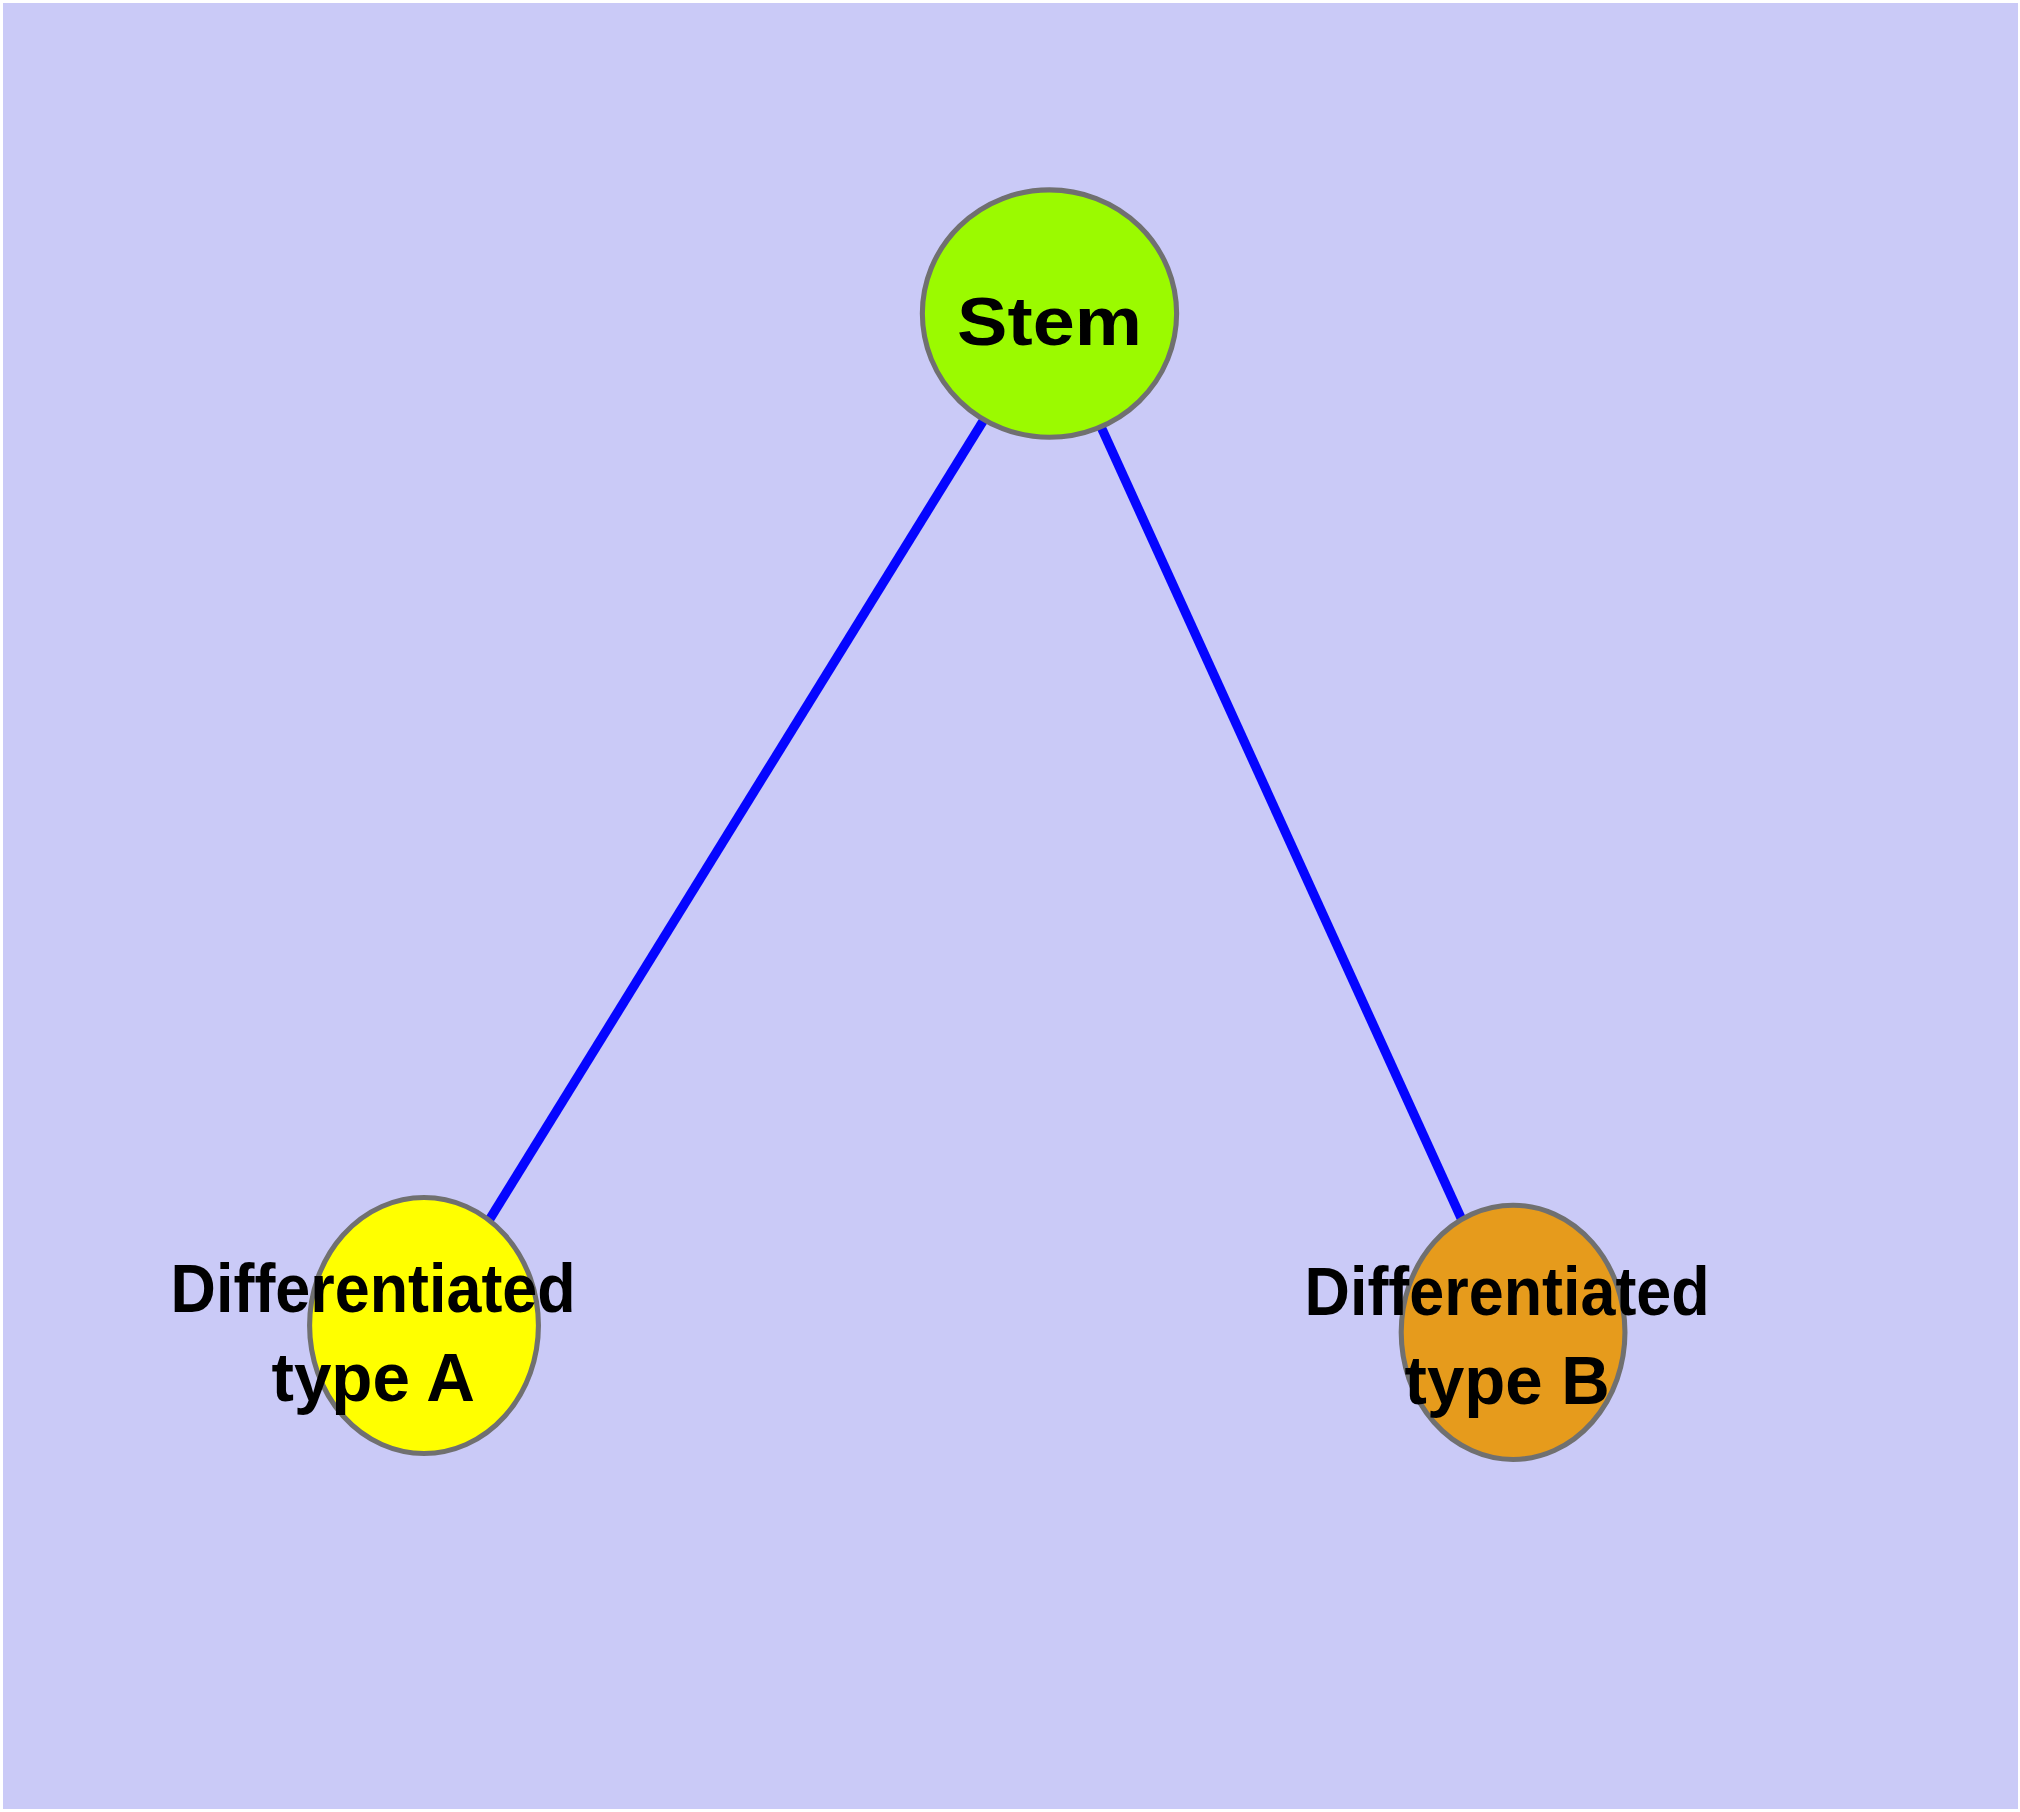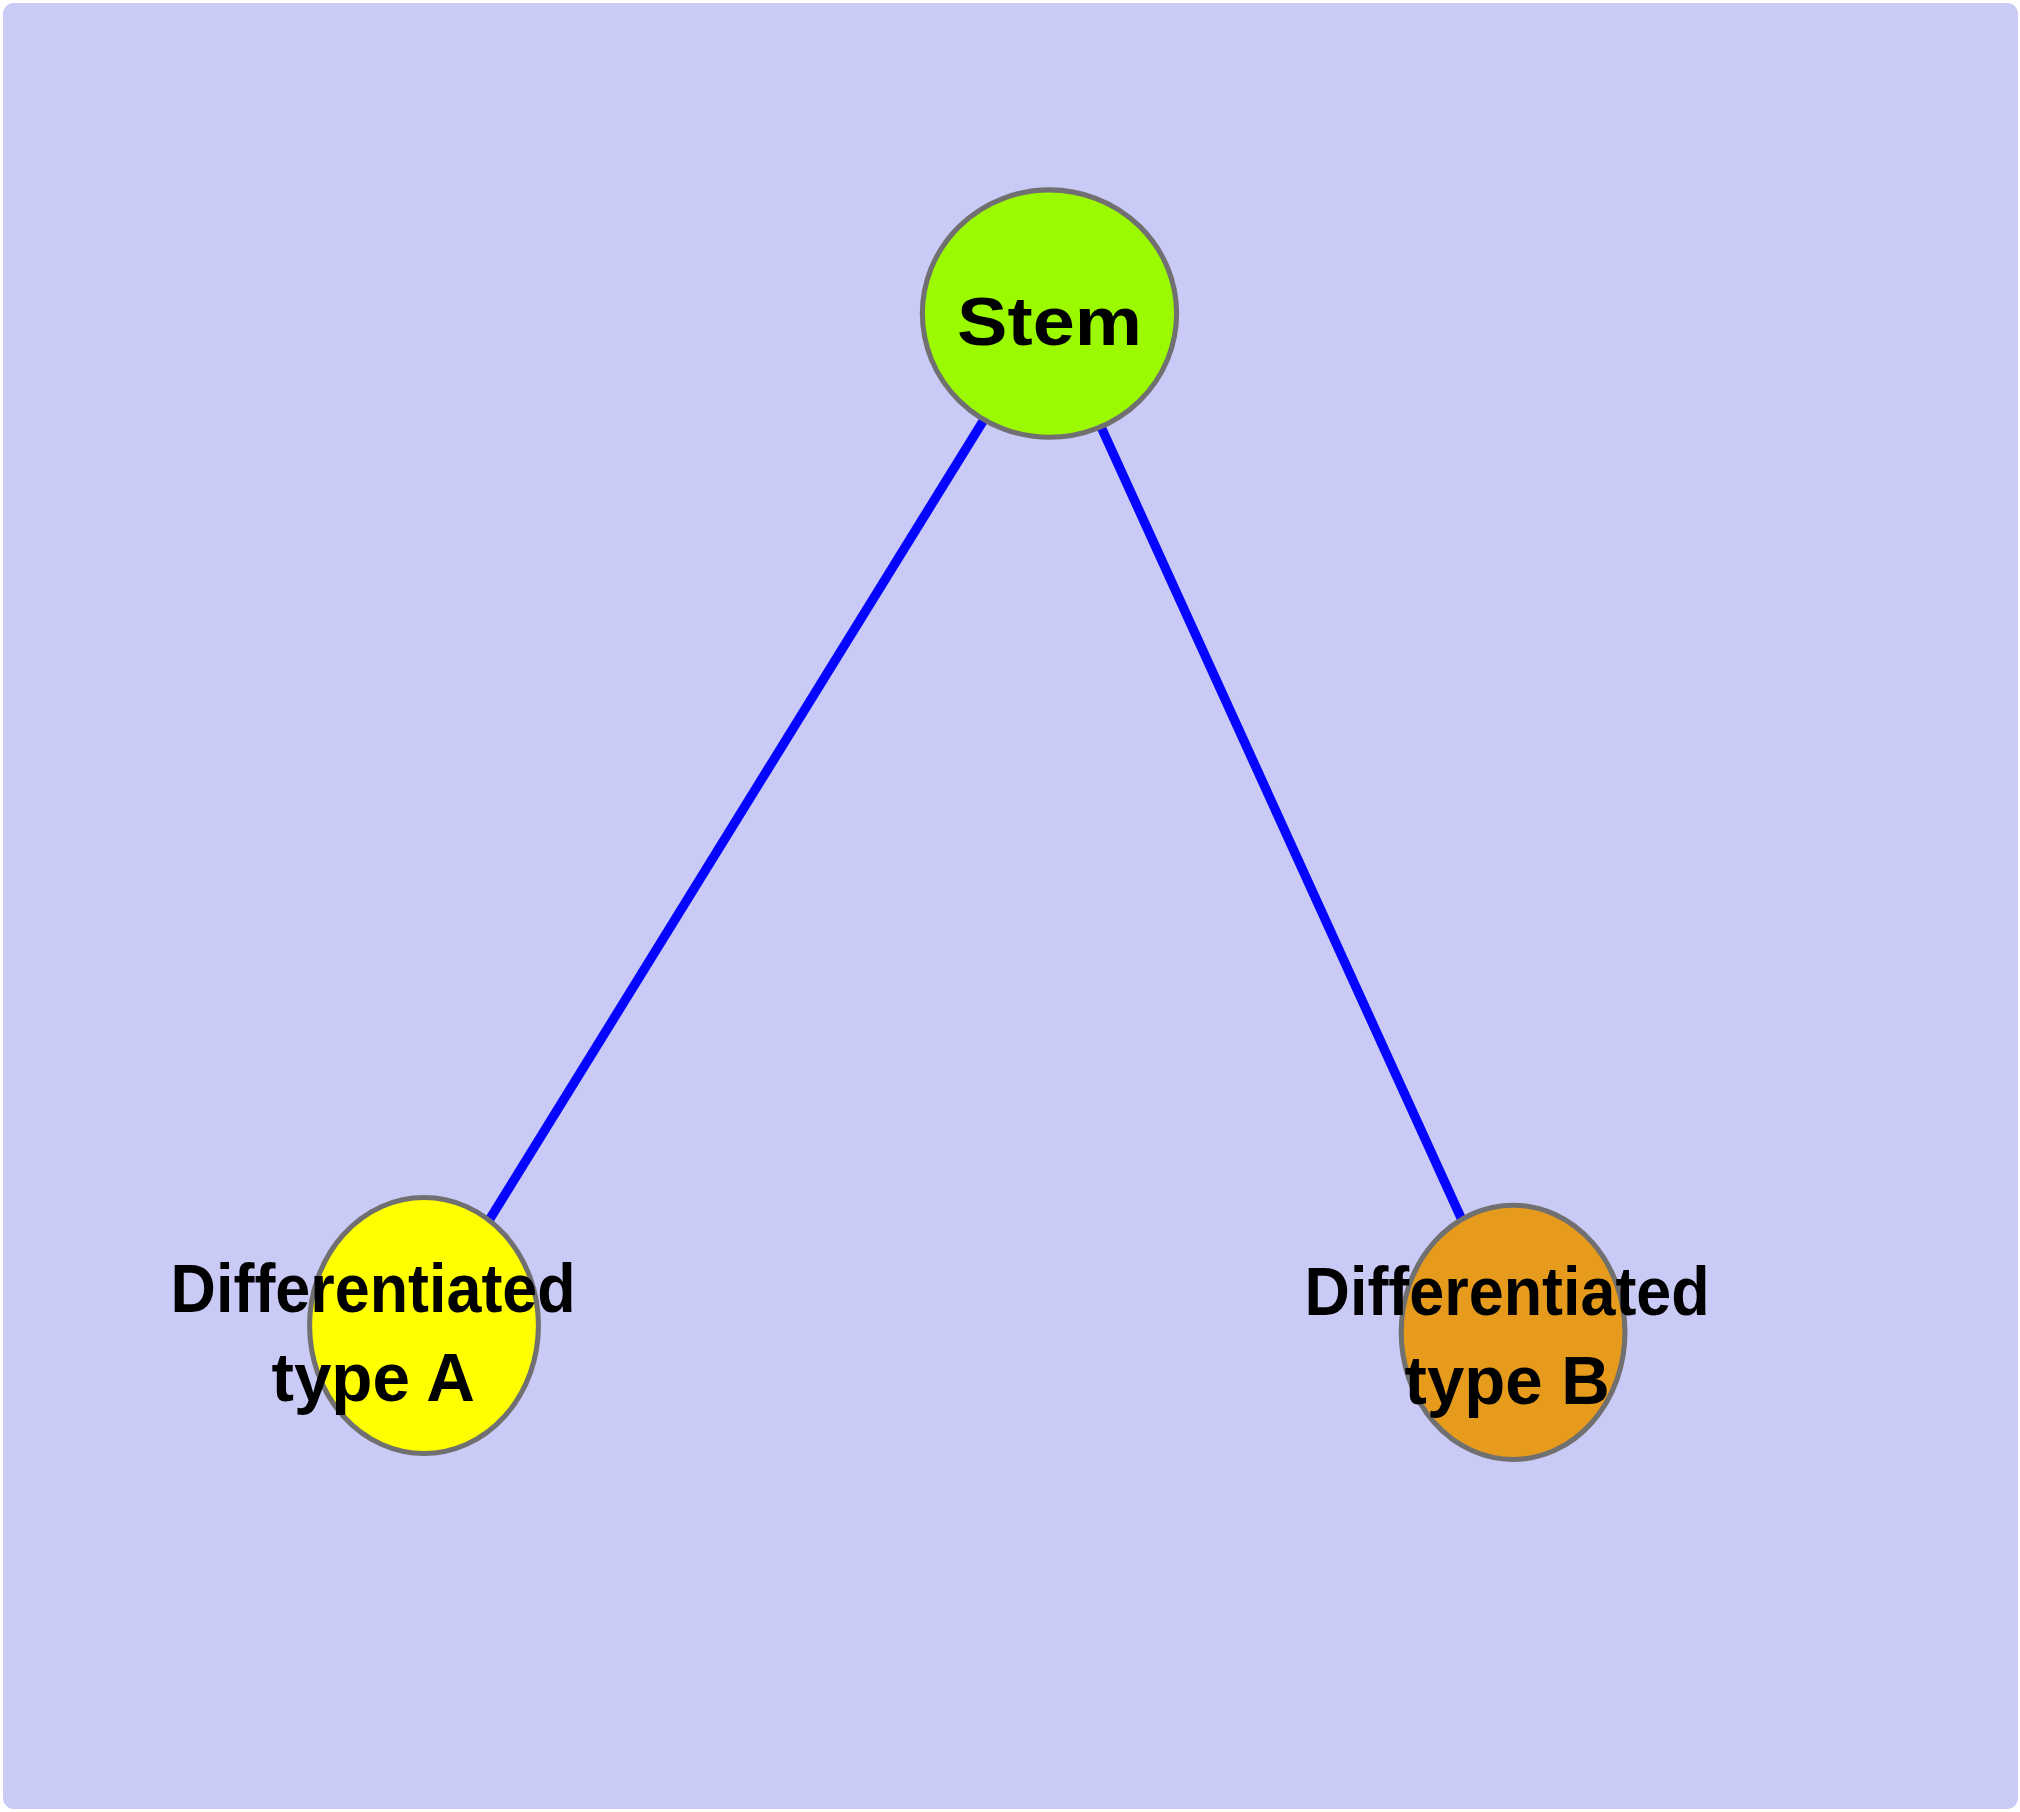--- a/index.html
+++ b/index.html
@@ -14,21 +14,20 @@
     font-family: "Liberation Sans", "DejaVu Sans", sans-serif;
   }
   .canvas {
     position: absolute;
     left: 3.4px;
     top: 3.4px;
     right: 3.4px;
     bottom: 3.4px;
     background: var(--background, #cacaf7);
     overflow: hidden;
-    border-radius: 11px;
   }
   .graph-svg {
     position: absolute;
     left: -3.4px;
     top: -3.4px;
     width: 2021px;
     height: 1812px;
     display: block;
   }
   .edge {

